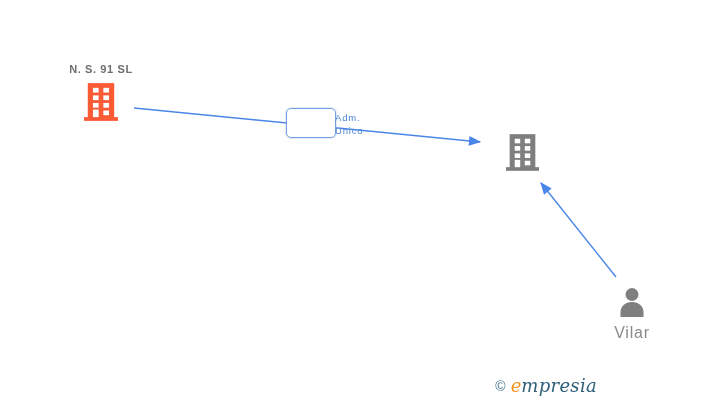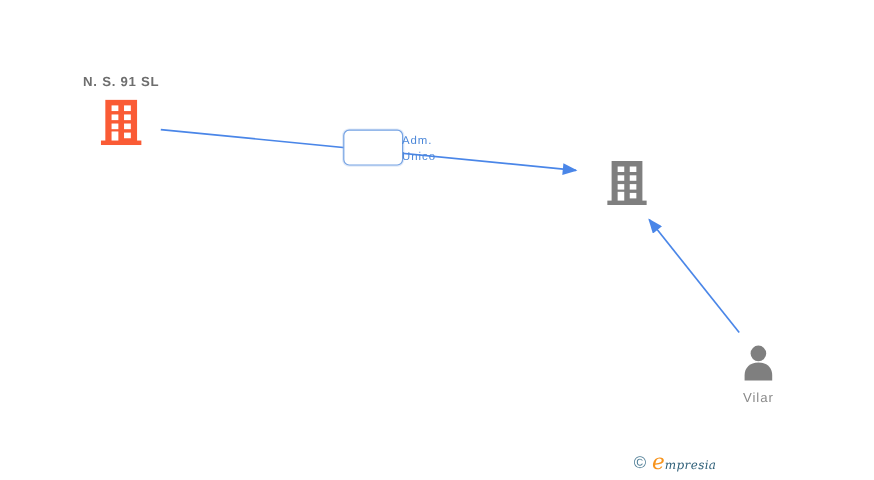--- a/index.html
+++ b/index.html
@@ -24,21 +24,21 @@
   .company2-name{
     position:absolute;left:451px;top:99px;width:142px;
     font-size:11px;color:#8a8a8a;letter-spacing:0.9px;
     line-height:14px;text-align:center;
   }
   .company2-icon{position:absolute;left:506px;top:134px;}
 
   .person-icon{position:absolute;left:616px;top:287px;}
   .person-name{
     position:absolute;left:572px;top:324px;width:120px;
-    font-size:11px;color:#8a8a8a;letter-spacing:0.8px;
+    font-size:16px;color:#8a8a8a;letter-spacing:0.8px;
     line-height:17px;text-align:center;
   }
 
   .edge-label{
     position:absolute;z-index:3;
     background:#ffffff;
     border:1px solid #76a3e3;
     border-radius:5px;
     box-shadow:0 0 0 1px rgba(140,175,230,0.25);
     color:#4a86d8;
@@ -50,21 +50,21 @@
   .edge-label-adm{left:286px;top:108px;width:46px;height:30px;line-height:13px;padding-top:2px;padding-left:48px;}
   .edge-label-rep{left:539px;top:209px;width:75px;height:22px;line-height:20px;}
 
   .footer-logo{
     position:absolute;right:3px;bottom:4px;z-index:2;
     font-family:"DejaVu Serif", serif;
     white-space:nowrap;
   }
   .footer-logo .copy{color:#4e7d95;font-size:14px;vertical-align:1px;margin-right:5px;font-family:"Liberation Sans",sans-serif;}
   .footer-logo .brand-e{color:#f7941d;font-size:18px;font-style:italic;}
-  .footer-logo .brand-rest{color:#2e5f78;font-size:10px;font-style:italic;letter-spacing:0.3px;}
+  .footer-logo .brand-rest{color:#2e5f78;font-size:18px;font-style:italic;letter-spacing:0.3px;}
 </style>
 </head>
 <body>
 
 <div class="canvas">
 
   <svg class="edges-layer" width="728" height="400" viewBox="0 0 728 400">
     <defs>
       <marker id="arrowhead" viewBox="0 0 10 8" refX="9" refY="4" markerWidth="9" markerHeight="7" orient="auto">
         <path d="M0,0 L10,4 L0,8 Z" fill="#4a86e8"></path>

